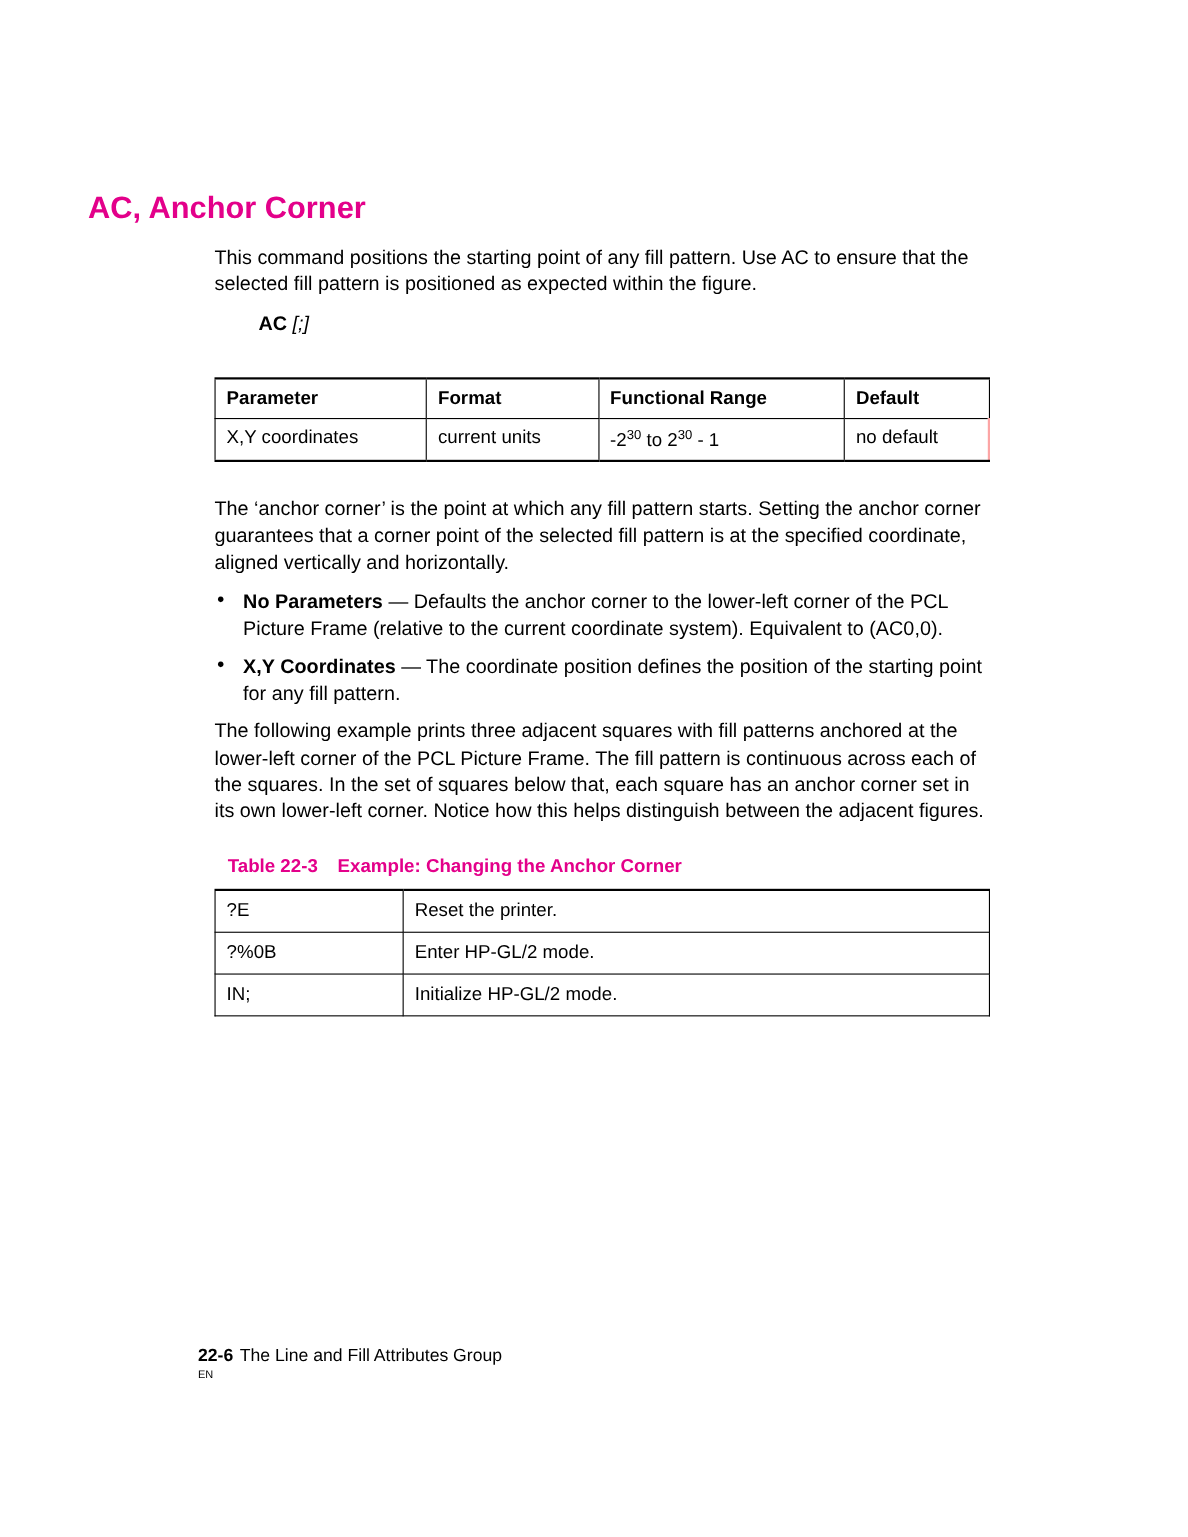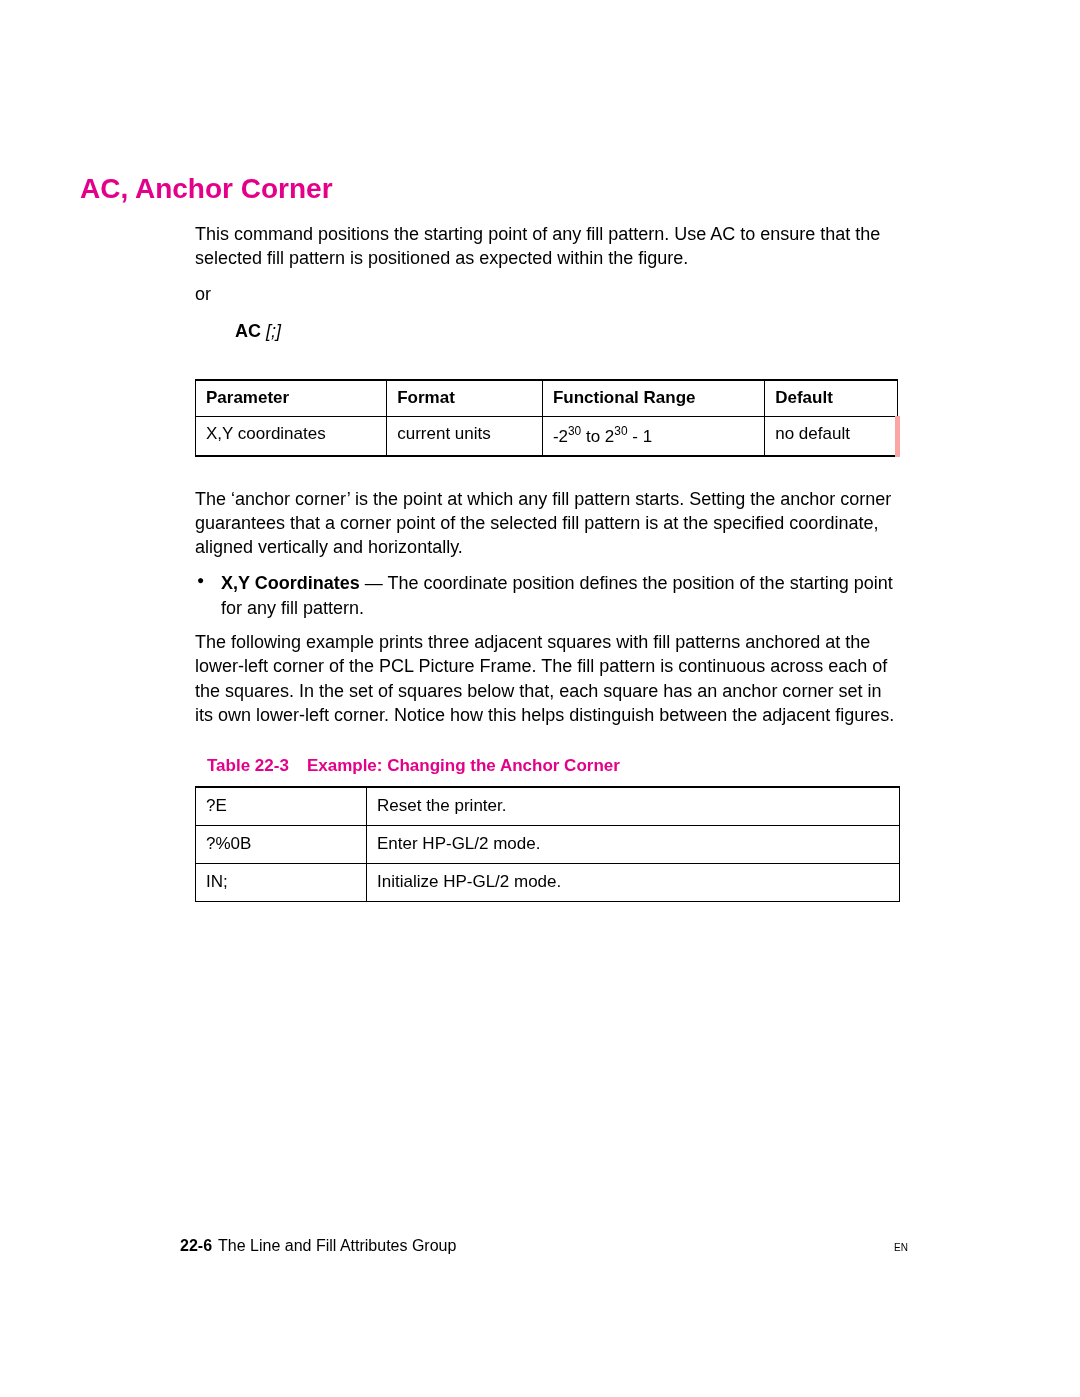--- a/index.html
+++ b/index.html
@@ -61,21 +61,21 @@
   table.param-table th:last-child {
     border-right: 1px solid #000;
   }
   table.param-table td {
     border-left: 1px solid #000;
     border-bottom: 2px solid #000;
     padding: 6px 10px;
     vertical-align: top;
   }
   table.param-table td:last-child {
-    border-right: 5px solid #fca5a5;
+    border-right: 2px solid #fca5a5;
   }
   sup { font-size: 0.7em; }
   ul.bullets {
     list-style: none;
     padding-left: 0;
     margin: 12px 0 10px 0;
   }
   ul.bullets li {
     position: relative;
     padding-left: 26px;
@@ -106,26 +106,27 @@
   table.example-table td {
     border: 1px solid #000;
     padding: 7px 10px;
     vertical-align: top;
   }
   table.example-table tr:first-child td { border-top-width: 2px; }
   table.example-table td.col1 { width: 150px; }
   .footer {
     position: absolute;
     left: 180px;
-    right: 172px;
+    right: 196px;
     bottom: 140px;
     font-size: 16px;
     display: flex;
     justify-content: space-between;
     align-items: baseline;
+    flex-direction: column;
   }
   .footer .left .pnum {
     font-weight: bold;
     margin-right: 6px;
   }
   .footer .right {
     font-size: 10px;
   }
 </style>
 </head>
@@ -133,21 +134,20 @@
 
 <div class="page">
 
   <h1 class="heading">AC, Anchor Corner</h1>
 
   <div class="body-indent">
 
     <p class="para">This command positions the starting point of any fill pattern. Use AC to ensure that the selected fill pattern is positioned as expected within the figure.</p>
 
 
-    <p class="or">or</p>
 
     <p class="syntax">
       <span class="cmd">AC</span>
       <span class="args"> <span>[;]</span></span>
     </p>
 
     <table class="param-table">
       <tbody>
           <tr>
         <th>Parameter</th>
@@ -163,20 +163,23 @@
         </td>
         <td>no default</td>
       </tr>
     </tbody>
       </table>
 
     <p class="para">The ‘anchor corner’ is the point at which any fill pattern starts. Setting the anchor corner guarantees that a corner point of the selected fill pattern is at the specified coordinate, aligned vertically and horizontally.</p>
 
     <ul class="bullets">
       <li>
+        <strong>No Parameters</strong><span> — Defaults the anchor corner to the lower-left corner of the PCL Picture Frame (relative to the current coordinate system). Equivalent to (AC0,0).</span>
+      </li>
+      <li>
         <strong>X,Y Coordinates</strong><span> — The coordinate position defines the position of the starting point for any fill pattern.</span>
       </li>
     </ul>
 
     <p class="para">The following example prints three adjacent squares with fill patterns anchored at the lower-left corner of the PCL Picture Frame. The fill pattern is continuous across each of the squares. In the set of squares below that, each square has an anchor corner set in its own lower-left corner. Notice how this helps distinguish between the adjacent figures.</p>
 
     <div class="table-caption">
       <span class="num">Table 22-3</span><span>Example: Changing the Anchor Corner</span>
     </div>
 

